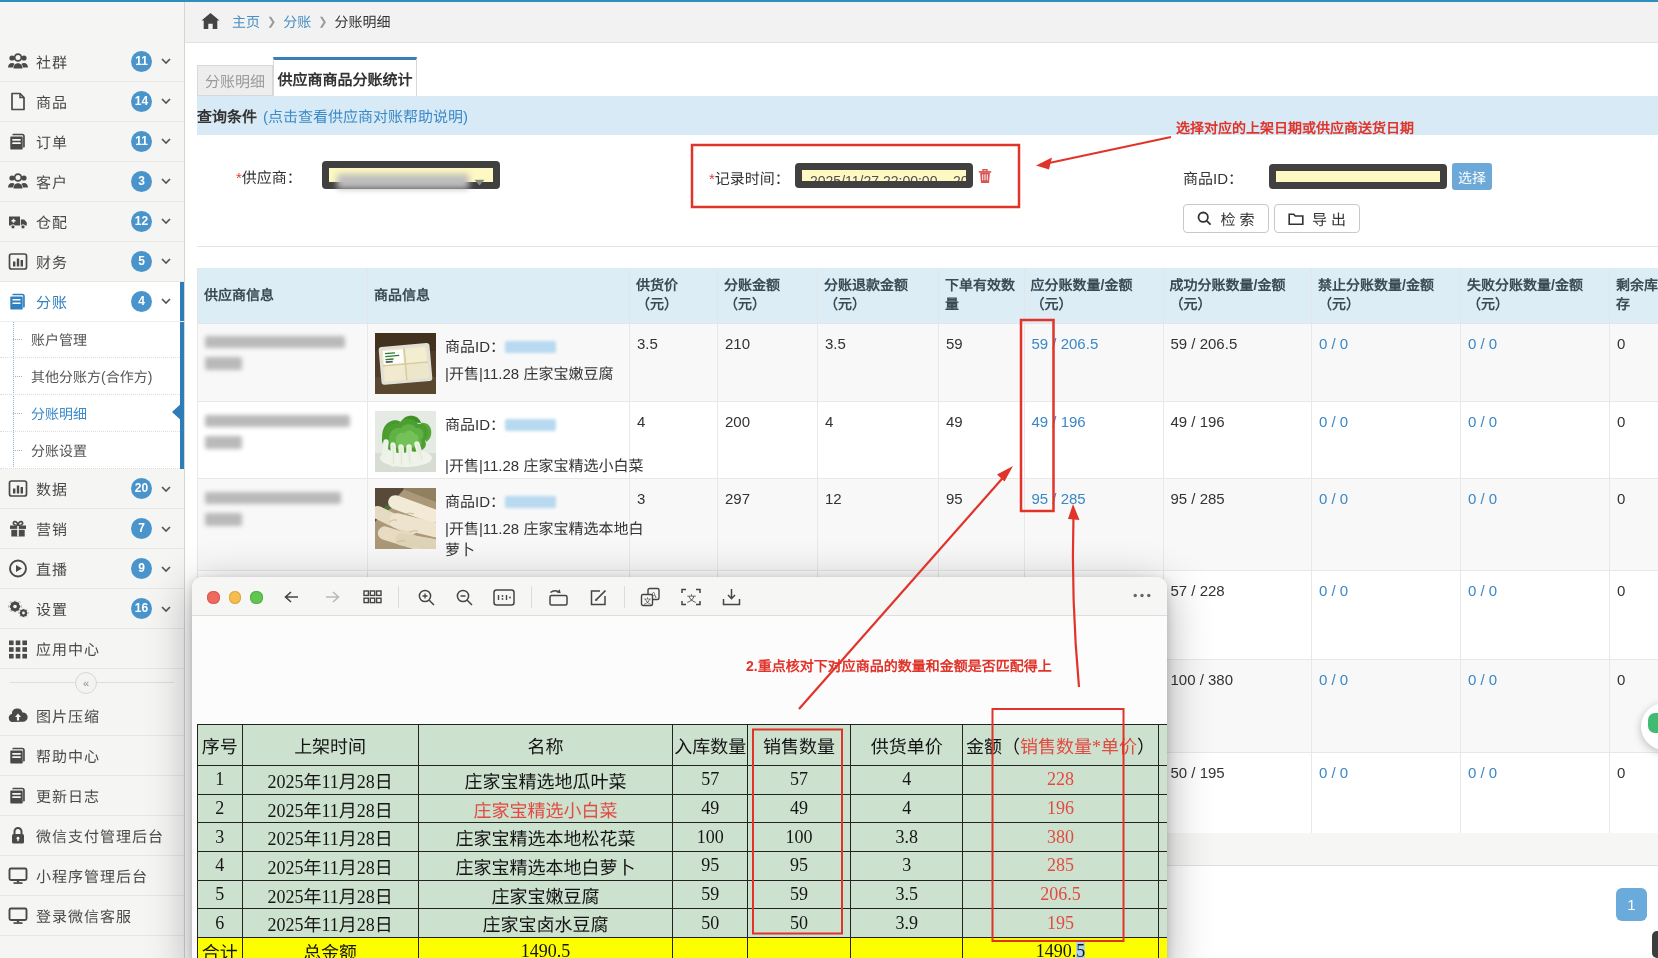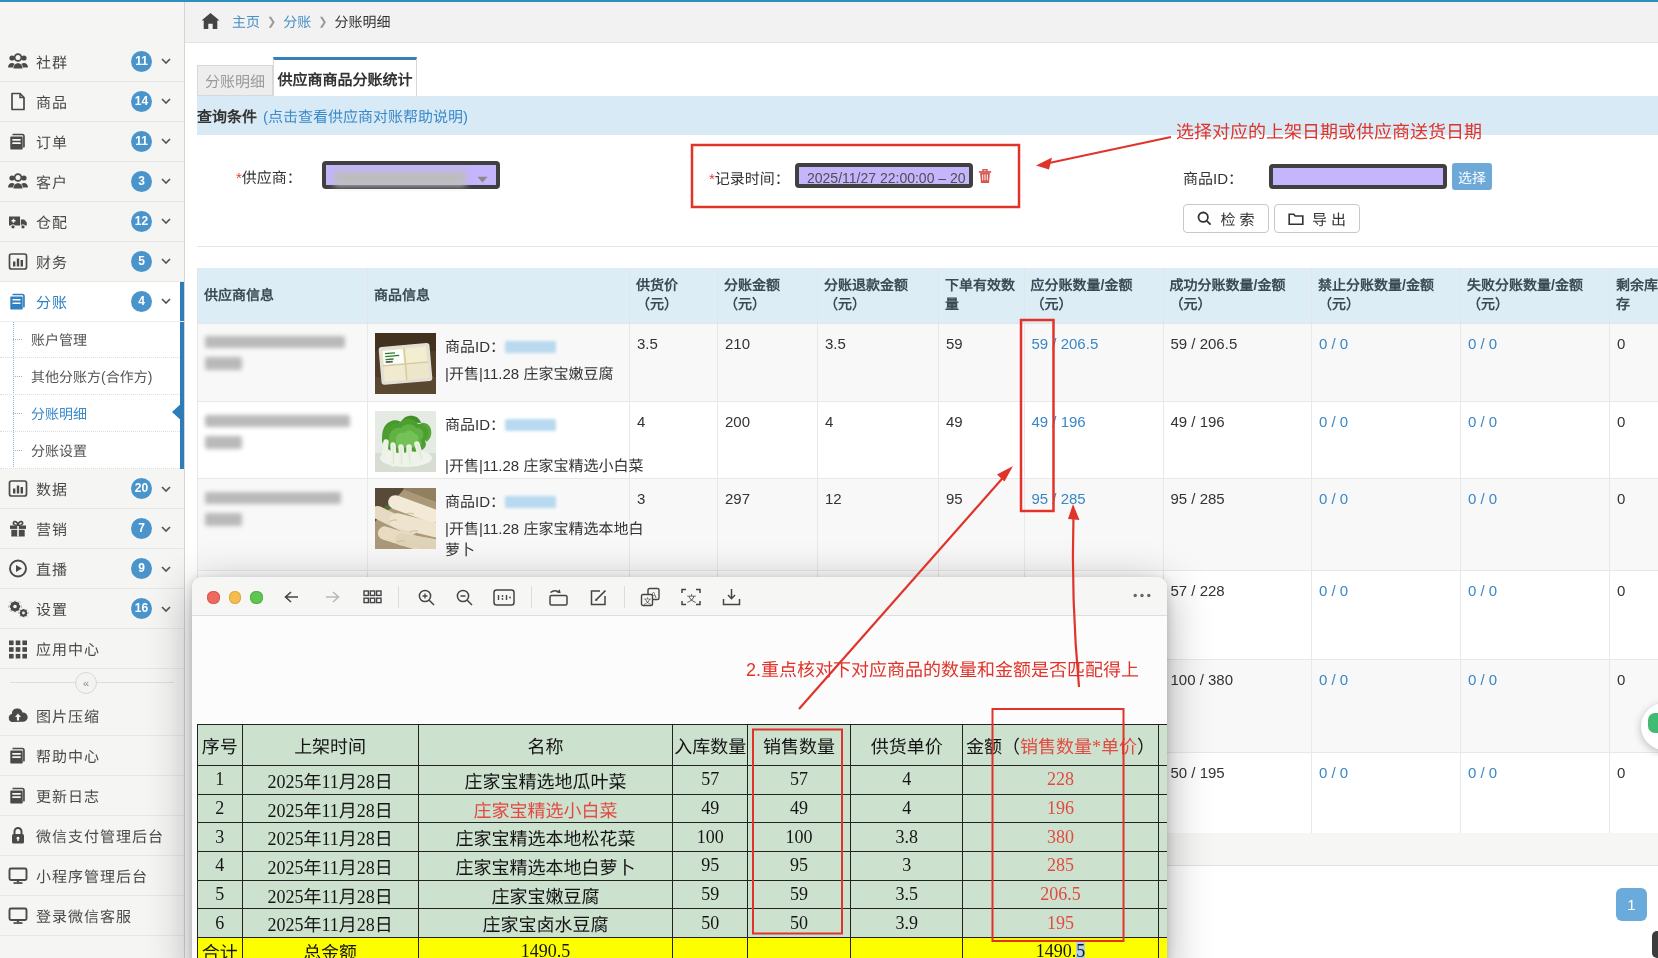--- a/index.html
+++ b/index.html
@@ -35,21 +35,21 @@
 .crumb a{color:#4a90c4;text-decoration:none}
 .crumb .cur{color:#333}
 .tab{position:absolute;font-size:15px;display:flex;align-items:center;justify-content:center}
 .tab1{left:12px;top:65px;width:76px;height:31px;background:#ededed;border:1px solid #d8d8d8;color:#9a9a9a}
 .tab2{left:88px;top:57px;width:144px;height:39px;background:#fff;border:1px solid #d8d8d8;border-top:3px solid #3a7fb5;border-bottom:none;color:#333;font-weight:700}
 .panel{position:absolute;left:12px;top:96px;width:1461px;height:151px;background:#fff;border-bottom:1px solid #e5e5e5}
 .qbar{position:absolute;left:0;top:0;width:1461px;height:39px;background:#d8eaf5;display:flex;align-items:center;font-size:15px;color:#333;font-weight:700}
 .qbar a{color:#3c8ac8;font-weight:400;margin-left:6px;text-decoration:none}
 .flabel{position:absolute;font-size:15px;color:#333}
 .red{color:#e43d30}
-.inp{position:absolute;background:#c4b5fd;border:4px solid #404040;border-radius:4px}
+.inp{position:absolute;background:#fef9c3;border:7px solid #404040;border-radius:4px}
 .btn{position:absolute;display:flex;align-items:center;justify-content:center;font-size:15px;color:#333;background:#fff;border:1px solid #c8c8c8;border-radius:4px}
 .bsel{position:absolute;background:#6ca9d9;border-radius:3px;color:#fff;font-size:14px;display:flex;align-items:center;justify-content:center}
 
 table.gt{position:absolute;left:12px;top:268px;width:1482px;border-collapse:collapse;table-layout:fixed;font-size:15px;color:#333}
 table.gt th{background:#dcedf5;color:#3b4a54;font-size:14px;font-weight:700;text-align:left;vertical-align:middle;padding:4px 2px 4px 6px;border:1px solid #e2e6e8;border-top:none;line-height:19px}
 table.gt td{vertical-align:top;padding:9px 6px 0 7px;border:1px solid #e8e8e8;line-height:21px}
 table.gt tr.odd td{background:#f8f8f8}
 table.gt tr.even td{background:#fff}
 .blue{color:#3a87c8}
 .gfoot{position:absolute;left:12px;top:833px;width:1461px;height:33px;background:#f6f6f5;border-bottom:1px solid #e0e0e0}
@@ -62,21 +62,21 @@
 
 .win{position:absolute;left:192px;top:577px;width:975px;height:400px;background:#fcfcfc;border-radius:10px;box-shadow:0 10px 45px rgba(0,0,0,.32),0 2px 10px rgba(0,0,0,.18);z-index:10;overflow:hidden}
 .tbar{position:absolute;left:0;top:0;width:975px;height:39px;background:#f6f6f5;border-bottom:1px solid #dedede;border-radius:10px 10px 0 0}
 .tl{position:absolute;top:14px;width:12.5px;height:12.5px;border-radius:50%}
 .sheet{position:absolute;left:5px;top:147px;border-collapse:collapse;table-layout:fixed;font-family:"Liberation Serif",serif;font-size:18px;color:#151515}
 .sheet td{border:1.6px solid #222;background:#cde1cf;text-align:center;padding:0;overflow:hidden;white-space:nowrap}
 .sheet tr.yel td{background:#fdff00}
 .sred{color:#e14b41}
 
 .anno{position:absolute;left:0;top:0;width:1658px;height:958px;z-index:60;pointer-events:none}
-.atext{position:absolute;color:#e0342b;font-size:18px;font-weight:400;z-index:60;white-space:nowrap}
+.atext{position:absolute;color:#e0342b;font-size:14px;font-weight:700;z-index:60;white-space:nowrap}
 .fcirc{position:absolute;left:1641px;top:703px;width:47px;height:47px;border-radius:50%;background:#fff;box-shadow:0 2px 9px rgba(0,0,0,.25);z-index:30}
 .fgreen{position:absolute;left:7px;top:10px;width:20px;height:20px;border-radius:7px;background:#41ba72}
 .fblack{position:absolute;left:1652px;top:931px;width:30px;height:27px;background:#3d3d3d;border-radius:5px;z-index:30}
 </style>
 </head>
 <body>
 <div class="page">
 
 <aside class="side">
 <div class="actblock"></div>

